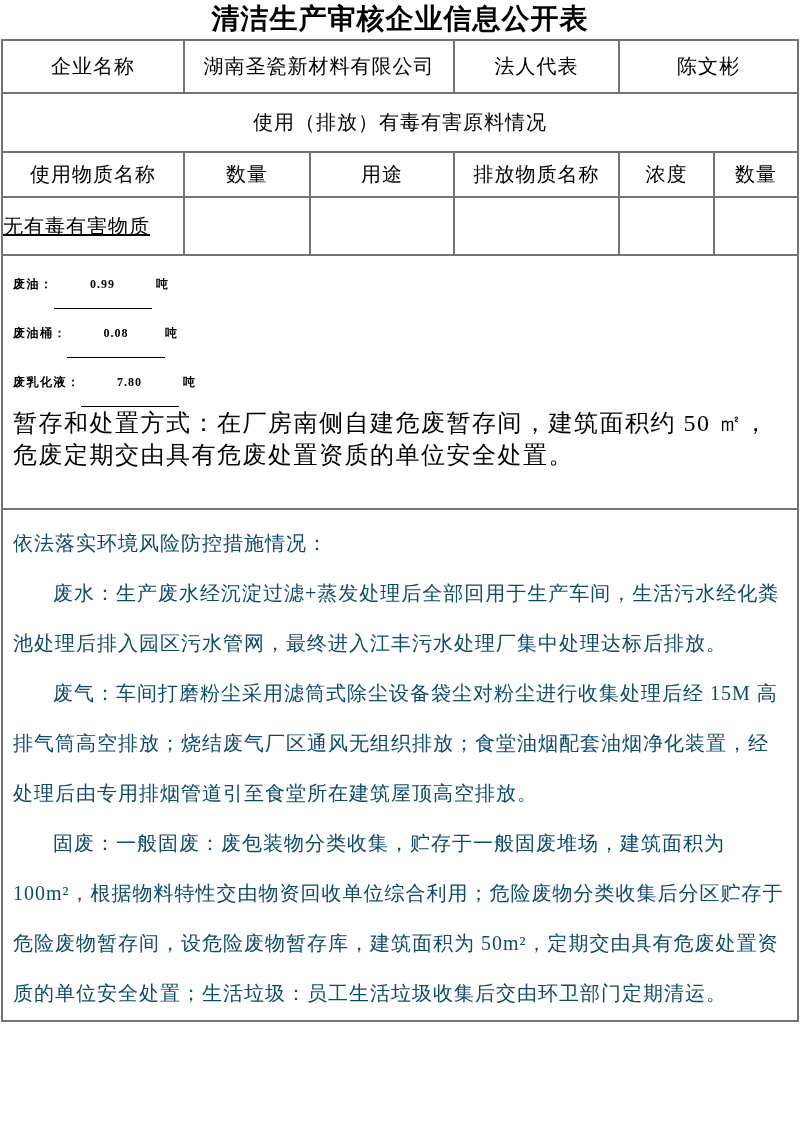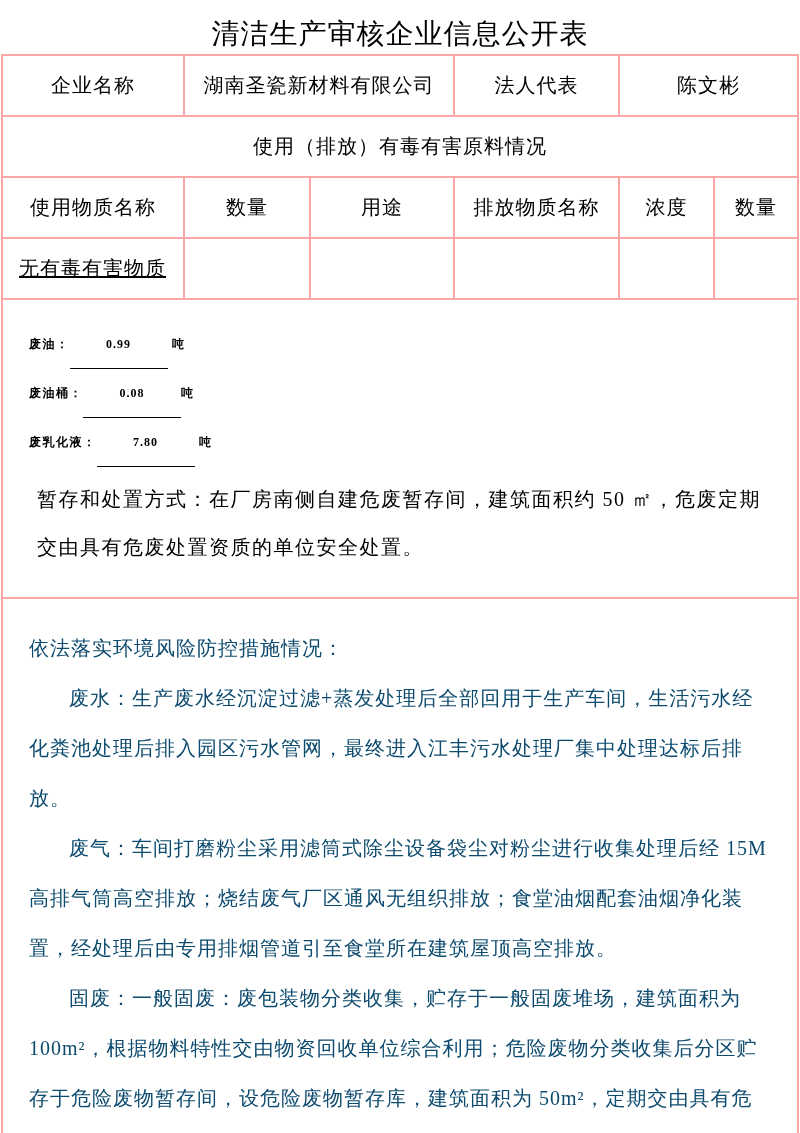--- a/index.html
+++ b/index.html
@@ -13,37 +13,37 @@
   }
   .page {
     width: 800px;
     height: 1133px;
     position: relative;
     overflow: hidden;
   }
   .doc-title {
     text-align: center;
     font-size: 28px;
-    font-weight: normal;
+    font-weight: bold;
     letter-spacing: 1px;
-    padding-top: 18px;
+    padding-top: 3px;
     height: 36px;
     line-height: 32px;
   }
   table.form {
     border-collapse: collapse;
     table-layout: fixed;
     width: 796px;
     margin: 0 auto;
   }
   table.form td {
-    border: 2px solid #fca5a5;
+    border: 2px solid #737373;
     font-size: 20px;
     letter-spacing: 1px;
-    padding: 16px;
+    padding: 0;
     overflow: hidden;
   }
   td.c { text-align: center; }
   td.l { text-align: left; padding-left: 10px; text-decoration: underline; }
   .content-block {
     padding: 4px 10px 2px 10px;
     text-align: left;
   }
   .black-line {
     line-height: 48px;
@@ -53,24 +53,24 @@
   }
   .uval {
     display: inline-block;
     min-width: 62px;
     padding: 0 18px;
     text-align: center;
     border-bottom: 1px solid #000000;
     letter-spacing: 1px;
   }
   .storage-par {
-    line-height: 48px;
-    font-size: 20px;
+    line-height: 32px;
+    font-size: 24px;
     letter-spacing: 1.5px;
-    margin: 8px;
+    margin: 0;
   }
   .blue-block {
     padding: 8px 10px 2px 10px;
     color: #0c4a6e;
   }
   .blue-block p {
     margin: 0;
     line-height: 50px;
     font-size: 20px;
     letter-spacing: 1px;

